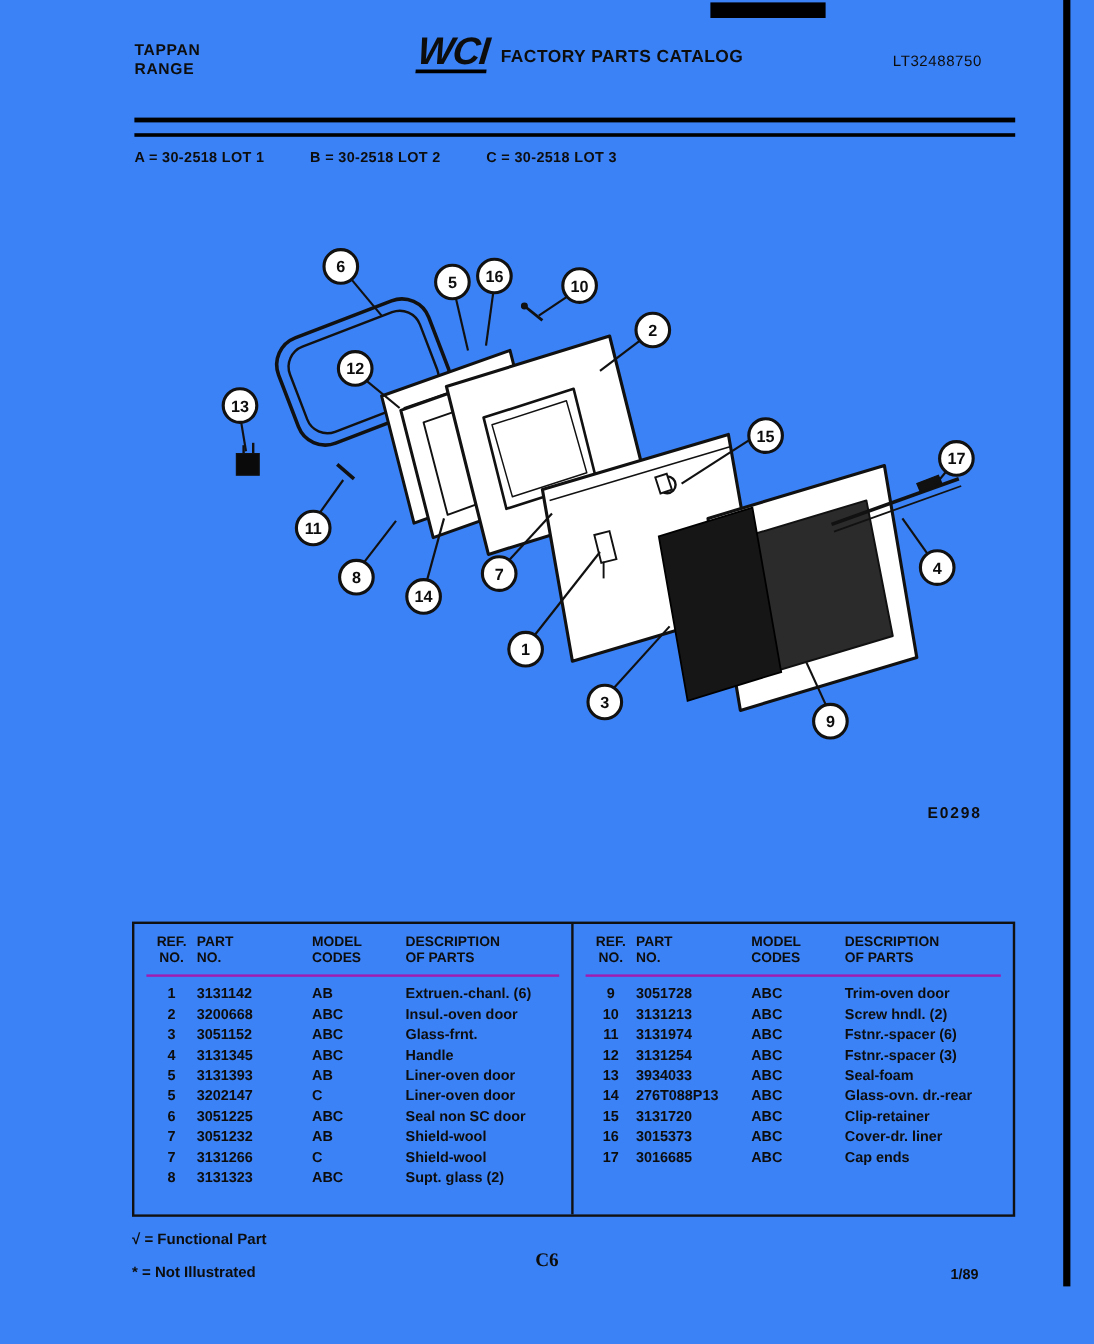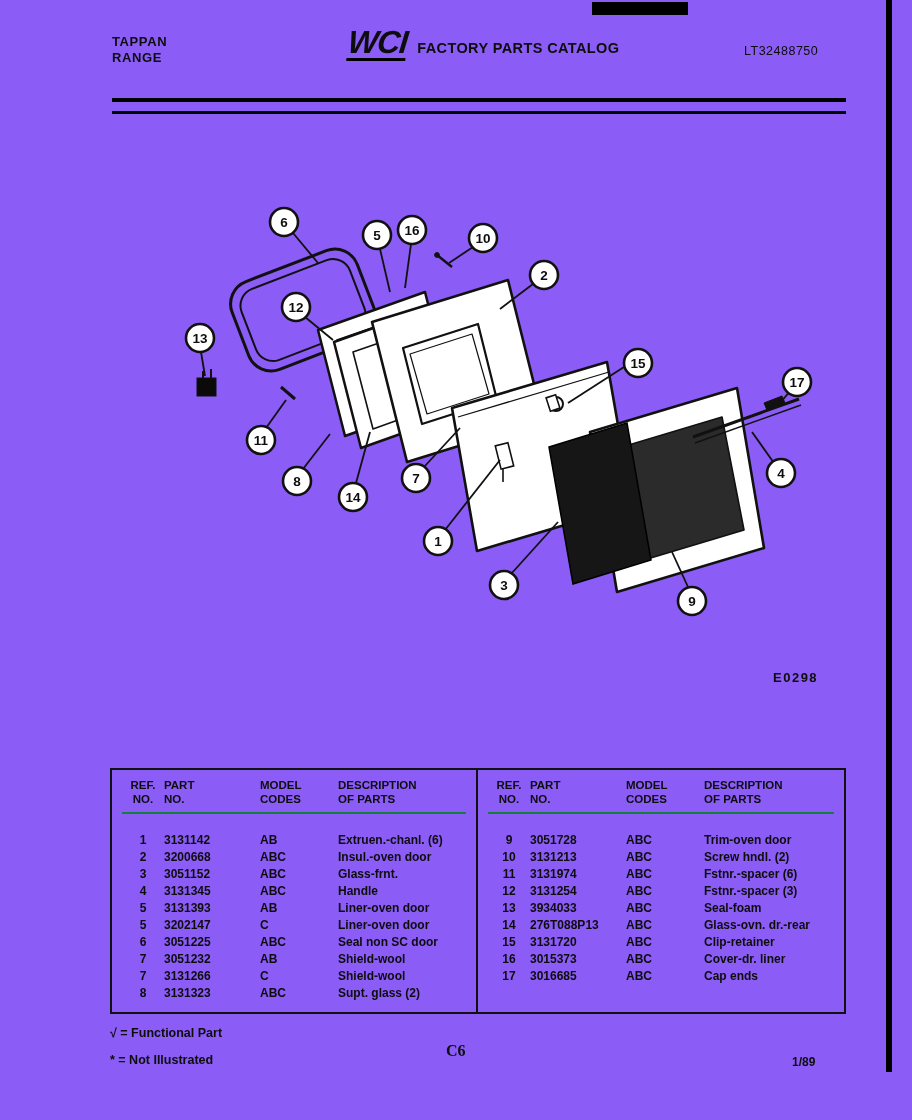--- a/index.html
+++ b/index.html
@@ -1,19 +1,19 @@
 <!DOCTYPE html>
 <html><head>
 <meta charset="utf-8">
 <style>
   html,body{margin:0;padding:0;background:#e8e8e8;}
   .page{
     position:relative;
     width:912px;height:1120px;
-    background:#8b5cf6;
+    background:#3b82f6;
     font-family:"Liberation Sans",sans-serif;
     color:#0d0d0d;
     overflow:hidden;
   }
   
   .artifact-top{position:absolute;left:592px;top:2px;width:96px;height:13px;background:#000;}
   .artifact-right{position:absolute;left:886px;top:0;width:6px;height:1072px;background:#000;}
 
   
   .brand{position:absolute;left:112px;top:34px;font-size:13px;font-weight:bold;line-height:16px;letter-spacing:.6px;}
@@ -35,21 +35,21 @@
   .fig-code{position:absolute;left:740px;top:670px;font-size:13px;font-weight:bold;letter-spacing:1.5px;margin-left:33px;}
 
   
   .parts-table{
     position:absolute;left:110px;top:768px;width:736px;height:246px;
     border:2px solid #111;display:flex;box-sizing:border-box;
   }
   .table-half{width:50%;box-sizing:border-box;padding:8px 10px 6px 10px;}
   .table-half.left{border-right:2px solid #111;}
   .thead{display:flex;font-size:11.5px;font-weight:bold;line-height:1.25;
-         white-space:pre-line;border-bottom:2px solid #15803d;padding-bottom:5px;margin-bottom:18px;}
+         white-space:pre-line;border-bottom:2px solid #a21caf;padding-bottom:5px;margin-bottom:6px;}
   .trow{display:flex;font-size:12px;font-weight:bold;line-height:17px;}
   .col-ref{width:42px;text-align:center;flex:none;}
   .col-part{width:96px;flex:none;}
   .col-codes{width:78px;flex:none;}
   .col-desc{flex:1;}
 
   
   .footnote-1{position:absolute;left:110px;top:1026px;font-size:12.5px;font-weight:bold;}
   .footnote-2{position:absolute;left:110px;top:1053px;font-size:12.5px;font-weight:bold;}
   .page-id{position:absolute;left:446px;top:1042px;font-size:16px;font-weight:bold;font-family:"Liberation Serif",serif;}
@@ -70,20 +70,25 @@
     <div>RANGE</div>
   </div>
   <div class="logo-group">
     <span class="wci">WCI</span>
     <span class="catalog-title">FACTORY PARTS CATALOG</span>
   </div>
   <div class="doc-number">LT32488750</div>
 
   <div class="rule"></div>
 
+  <div class="lots">
+    <span>A = 30-2518 LOT 1</span>
+    <span>B = 30-2518 LOT 2</span>
+    <span>C = 30-2518 LOT 3</span>
+  </div>
 
   <div class="diagram">
     <svg width="912" height="540" viewBox="0 0 912 540">
 
       <g transform="translate(303,150) rotate(-21)" fill="none" stroke="#111">
         <rect x="-67" y="-47" width="134" height="94" rx="24" stroke-width="3"></rect>
         <rect x="-58" y="-38" width="116" height="76" rx="18" stroke-width="2"></rect>
       </g>
 
       <g stroke="#111">

